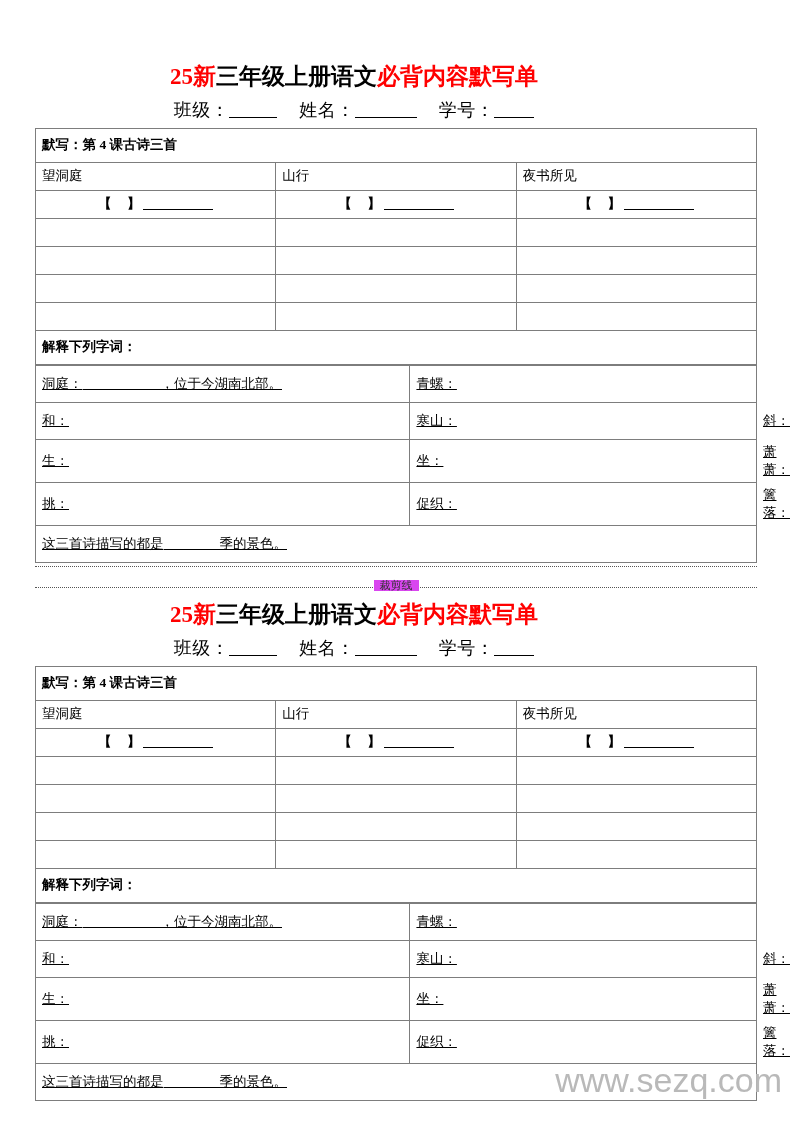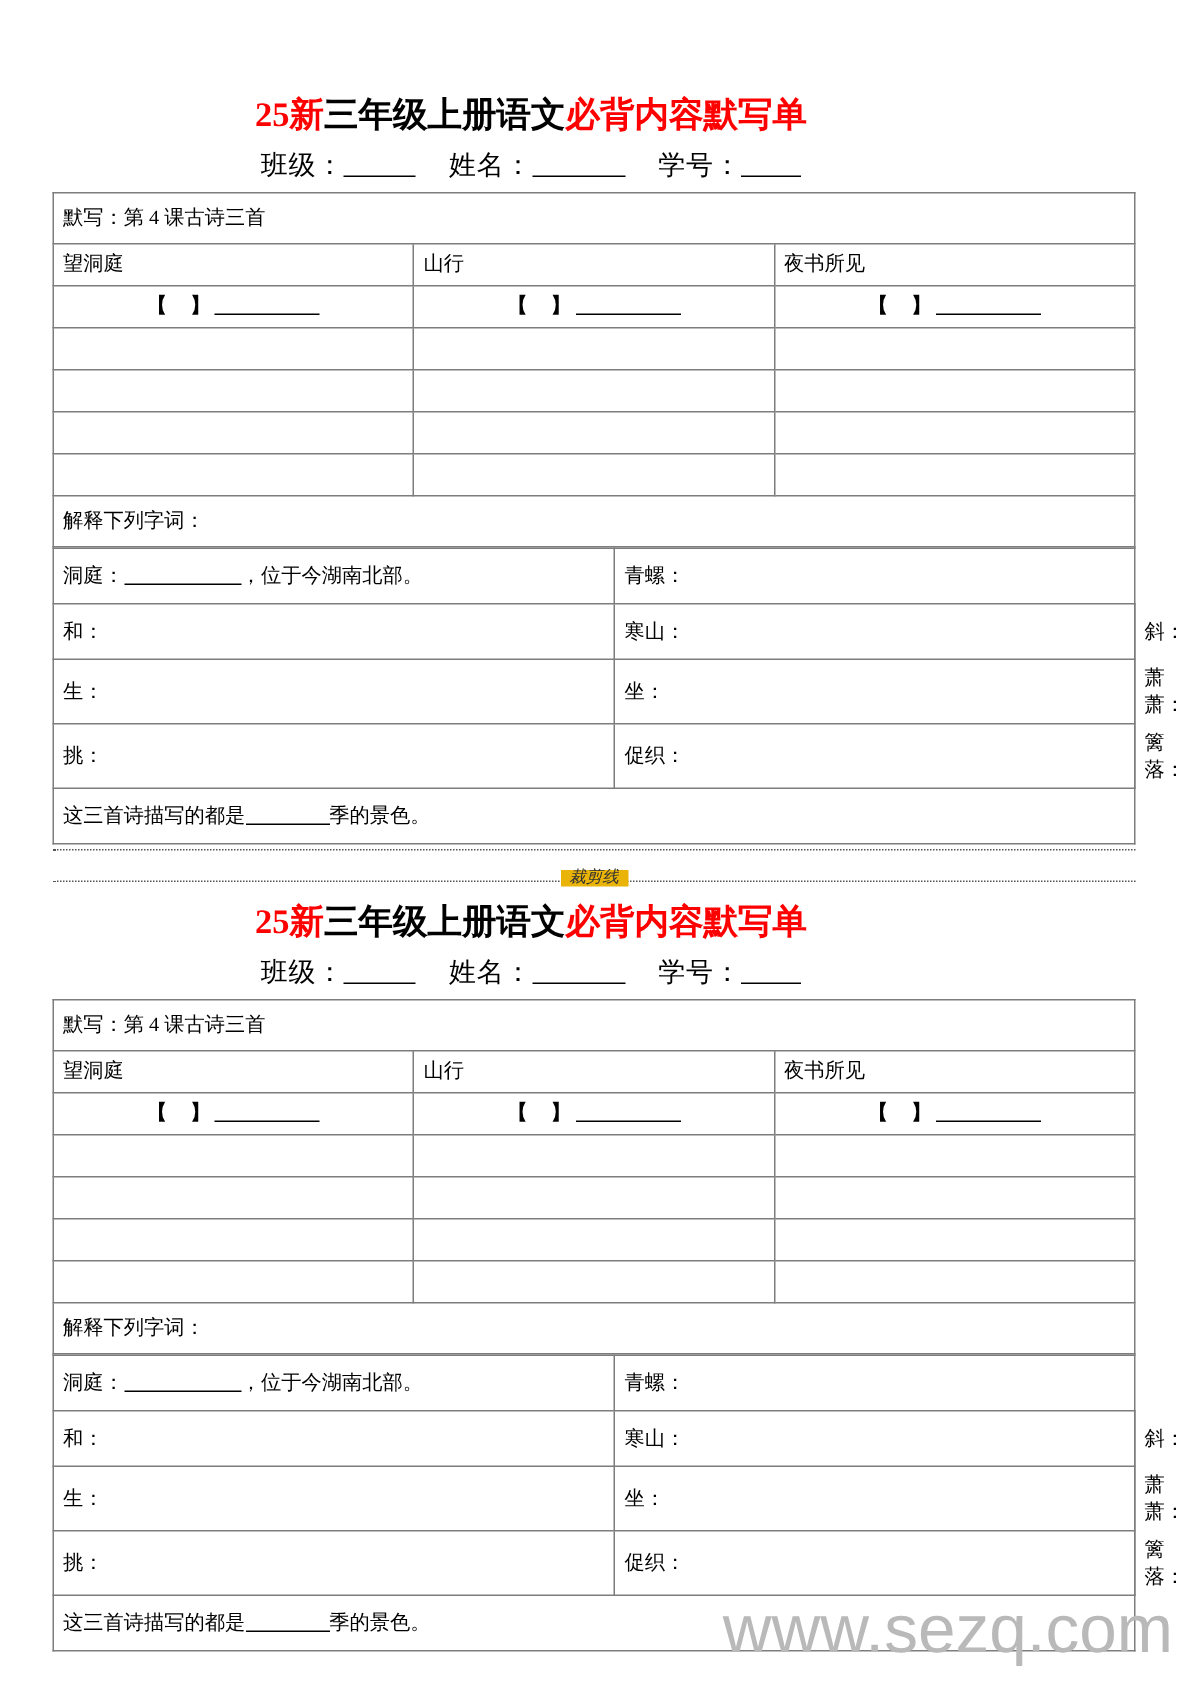--- a/index.html
+++ b/index.html
@@ -68,24 +68,24 @@
     width: 722px;
     table-layout: fixed;
   }
   table.grid td {
     border: 1px solid #7d7d7d;
     padding: 3px 6px;
     font-size: 13.5px;
     vertical-align: middle;
     height: 21px;
   }
-  table.grid td.tall { height: 30px; }
+  table.grid td.tall { height: 30px; text-decoration: underline; }
 
   .sec-head {
-    font-weight: normal;
+    font-weight: bold;
     font-size: 14.5px;
     padding-top: 6px !important;
     padding-bottom: 6px !important;
     height: 28px;
   }
   .poem-title {
     font-size: 13.5px;
   }
   .bracket-cell {
     text-align: center;
@@ -122,41 +122,40 @@
     text-align: center;
   }
   .cutline .dots {
     border-top: 1.5px dotted #555;
     height: 0;
     width: 100%;
   }
   .cutline .label {
     font-size: 11px;
     color: #333;
-    background: #eab308;
+    background: #d946ef;
     display: inline-block;
     padding: 0 6px;
     position: relative;
     top: 8px;
     line-height: 1;
-    font-style: italic;
   }
   .cutline .dots2 {
     border-top: 1.5px dotted #555;
     height: 0;
     width: 100%;
     margin-top: 2px;
   }
 
   .watermark {
     position: absolute;
     right: 18px;
     top: 1063px;
     font-family: "Liberation Sans", "DejaVu Sans", sans-serif;
-    font-size: 45px;
+    font-size: 34px;
     color: #b9b9b9;
     letter-spacing: 0px;
     line-height: 1;
     user-select: none;
     text-align: center;
   }
 </style>
 </head>
 <body>
 

